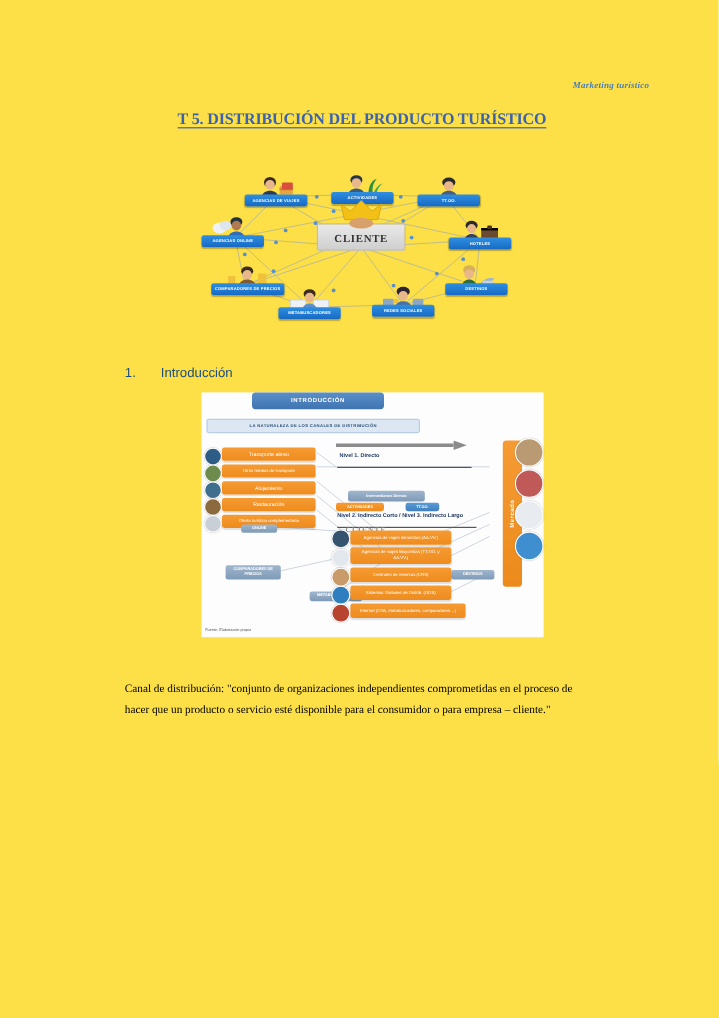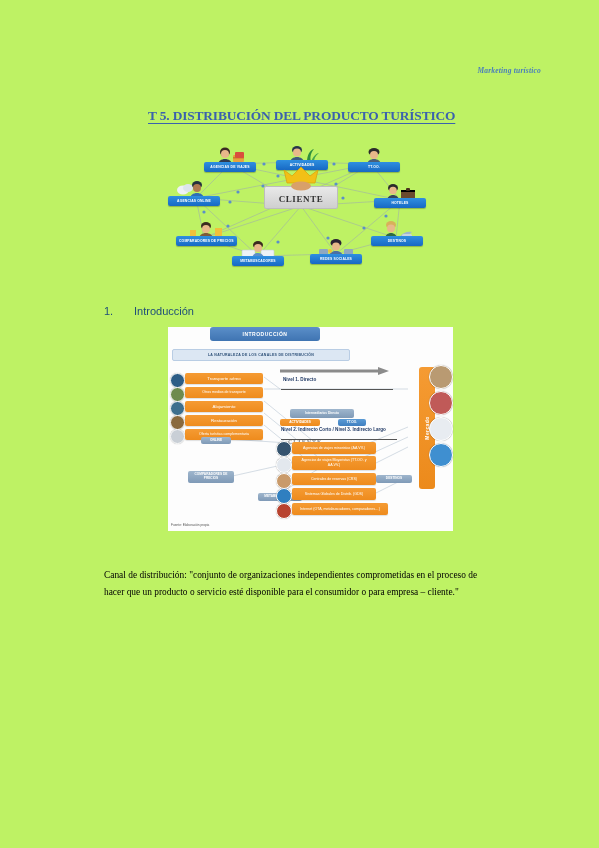--- a/index.html
+++ b/index.html
@@ -12,41 +12,41 @@
     width: 599px;
     height: 848px;
     position: relative;
     overflow: hidden;
     font-family: "Liberation Sans", sans-serif;
     color: #000;
   }
   .page {
     position: absolute;
     inset: 0;
-    background: #bef264;
+    background: #fde047;
   }
 
   
   .doc-header {
     position: absolute;
     top: 66px;
     right: 58px;
     font-family: "Liberation Serif", serif;
     font-style: italic;
     font-weight: bold;
     font-size: 7.5px;
     letter-spacing: .2px;
     color: #4a7ebb;
     white-space: nowrap;
   }
 
   
   .doc-title {
     position: absolute;
-    top: 99px;
+    top: 82px;
     left: 148px;
     width: 310px;
     font-family: "Liberation Serif", serif;
     font-weight: bold;
     font-size: 13.4px;
     letter-spacing: -0.15px;
     color: #3a62ad;
     text-decoration: underline;
     text-underline-offset: 3px;
     white-space: nowrap;

